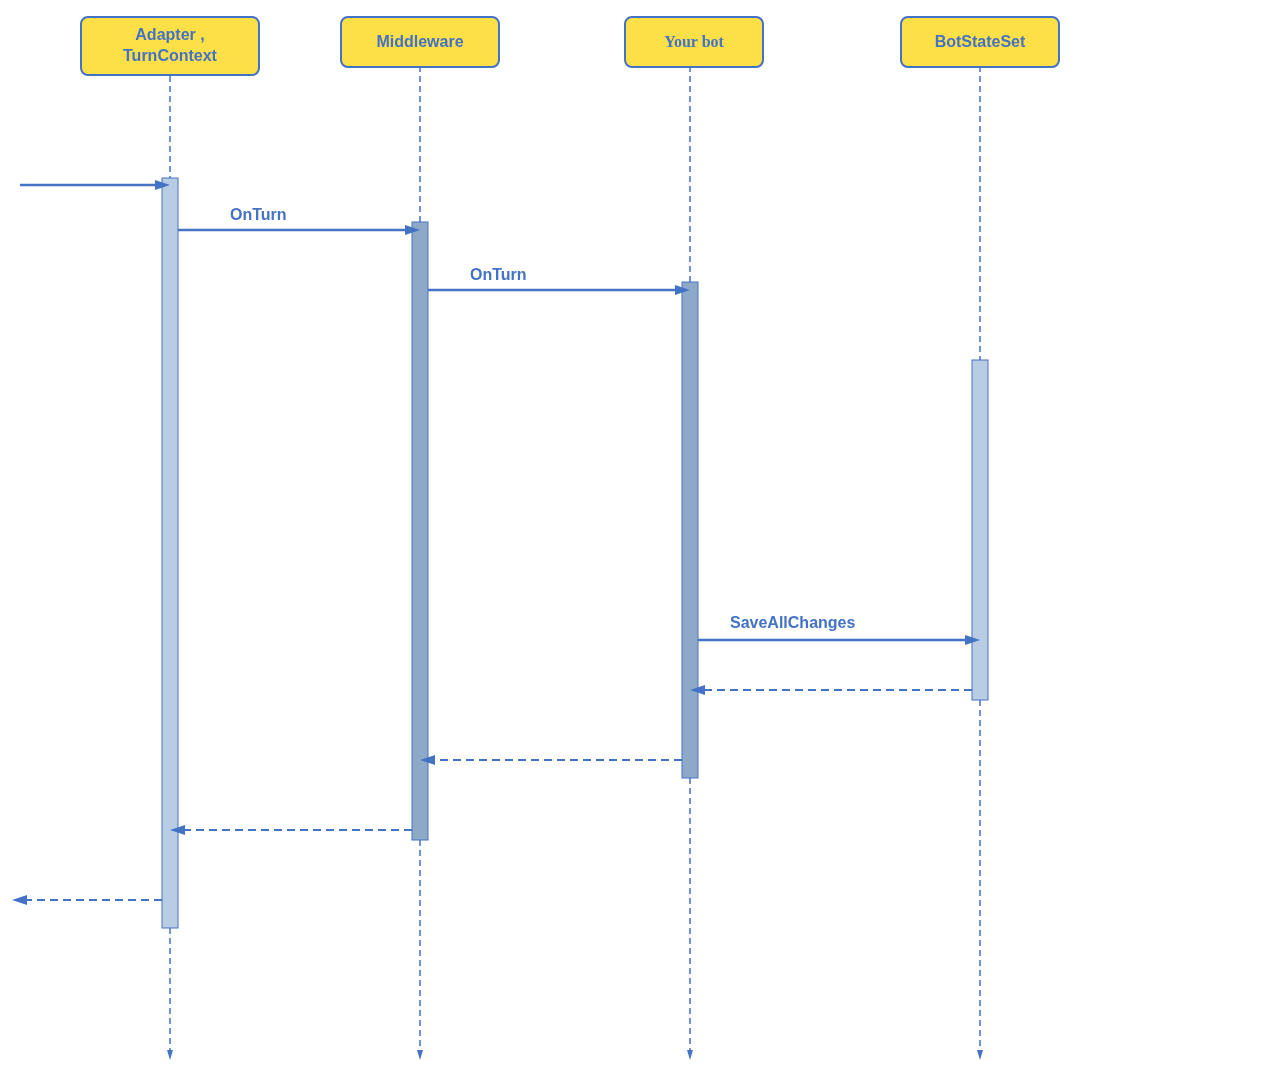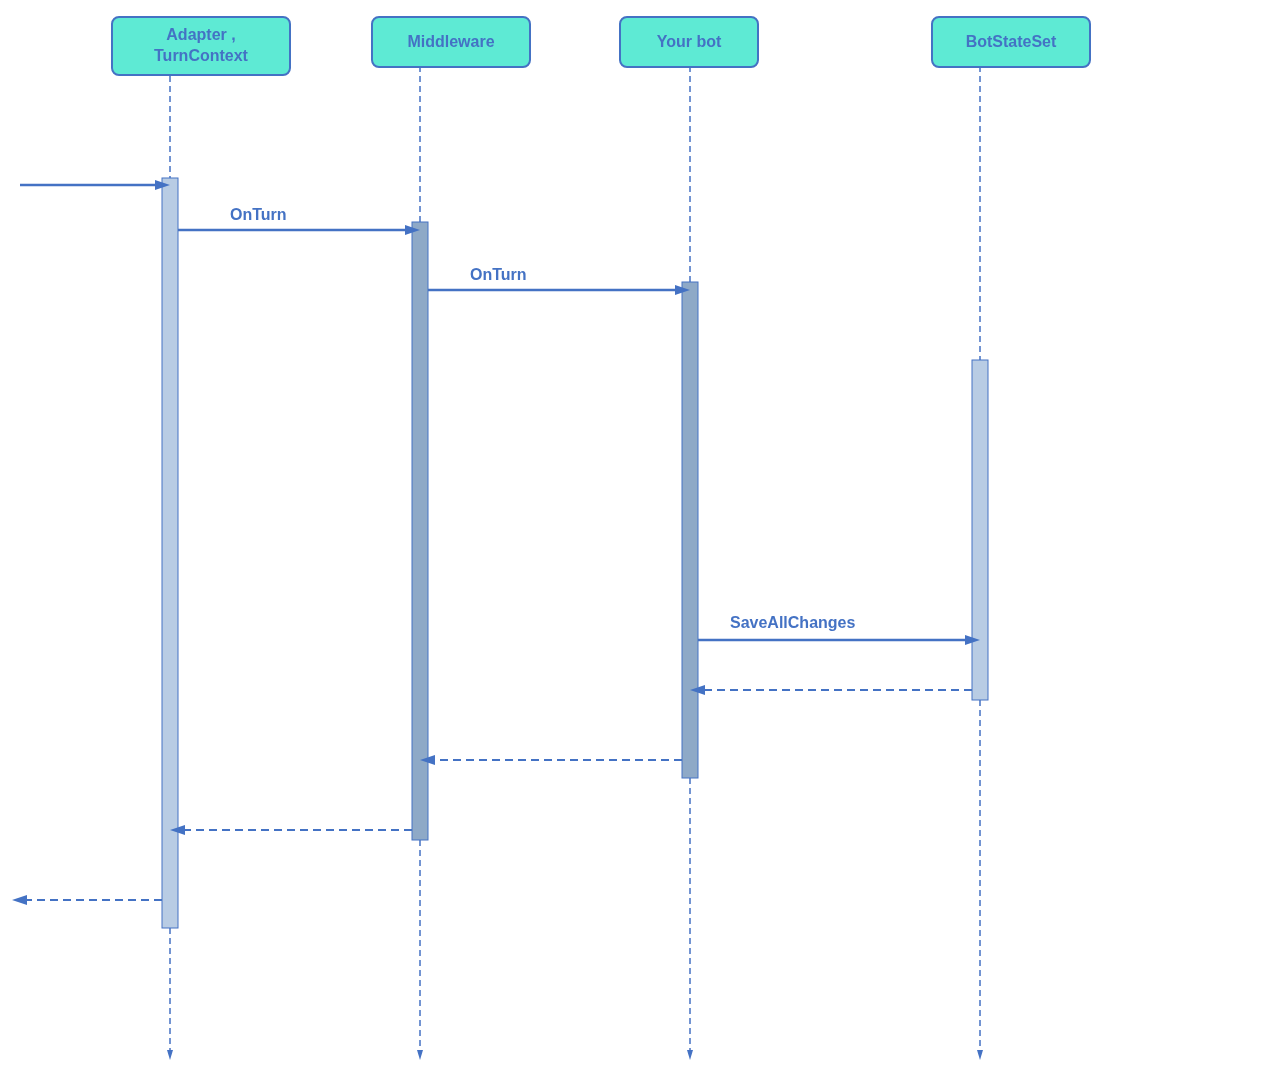--- a/index.html
+++ b/index.html
@@ -19,30 +19,29 @@
     svg {
       position: absolute;
       top: 0; left: 0;
       width: 1280px;
       height: 1090px;
     }
     .actor-box {
       position: absolute;
       border: 2px solid #4472C4;
       border-radius: 8px;
-      background: #5eead4;
+      background: #fde047;
       color: #4472C4;
       font-size: 16px;
       font-weight: 600;
       text-align: center;
       display: flex;
       align-items: center;
       justify-content: center;
       padding: 24px 12px;
-      margin-left: 31px;
     }
   </style>
 </head>
 <body>
 
 <div class="diagram-container">
   <svg>
 
     <line x1="170" y1="76" x2="170" y2="178" stroke="#4472C4" stroke-width="1.5" stroke-dasharray="6,4"></line>
     <line x1="170" y1="928" x2="170" y2="1050" stroke="#4472C4" stroke-width="1.5" stroke-dasharray="6,4"></line>
@@ -98,20 +97,20 @@
   </svg>
 
   <div class="actor-box" style="left:80px; top:16px; width:180px; height:60px; line-height:1.3;">
     <span>Adapter ,<br>TurnContext</span>
   </div>
 
   <div class="actor-box" style="left:340px; top:16px; width:160px; height:50px;">
     <span>Middleware</span>
   </div>
 
-  <div class="actor-box" style="left:588px; top:16px; width:140px; height:50px;">
+  <div class="actor-box" style="left:624px; top:16px; width:140px; height:50px;font-family:Liberation Serif, serif;">
     <span>Your bot</span>
   </div>
 
   <div class="actor-box" style="left:900px; top:16px; width:160px; height:50px;text-align:center;">
     <span>BotStateSet</span>
   </div>
 </div>
 
 </body></html>

